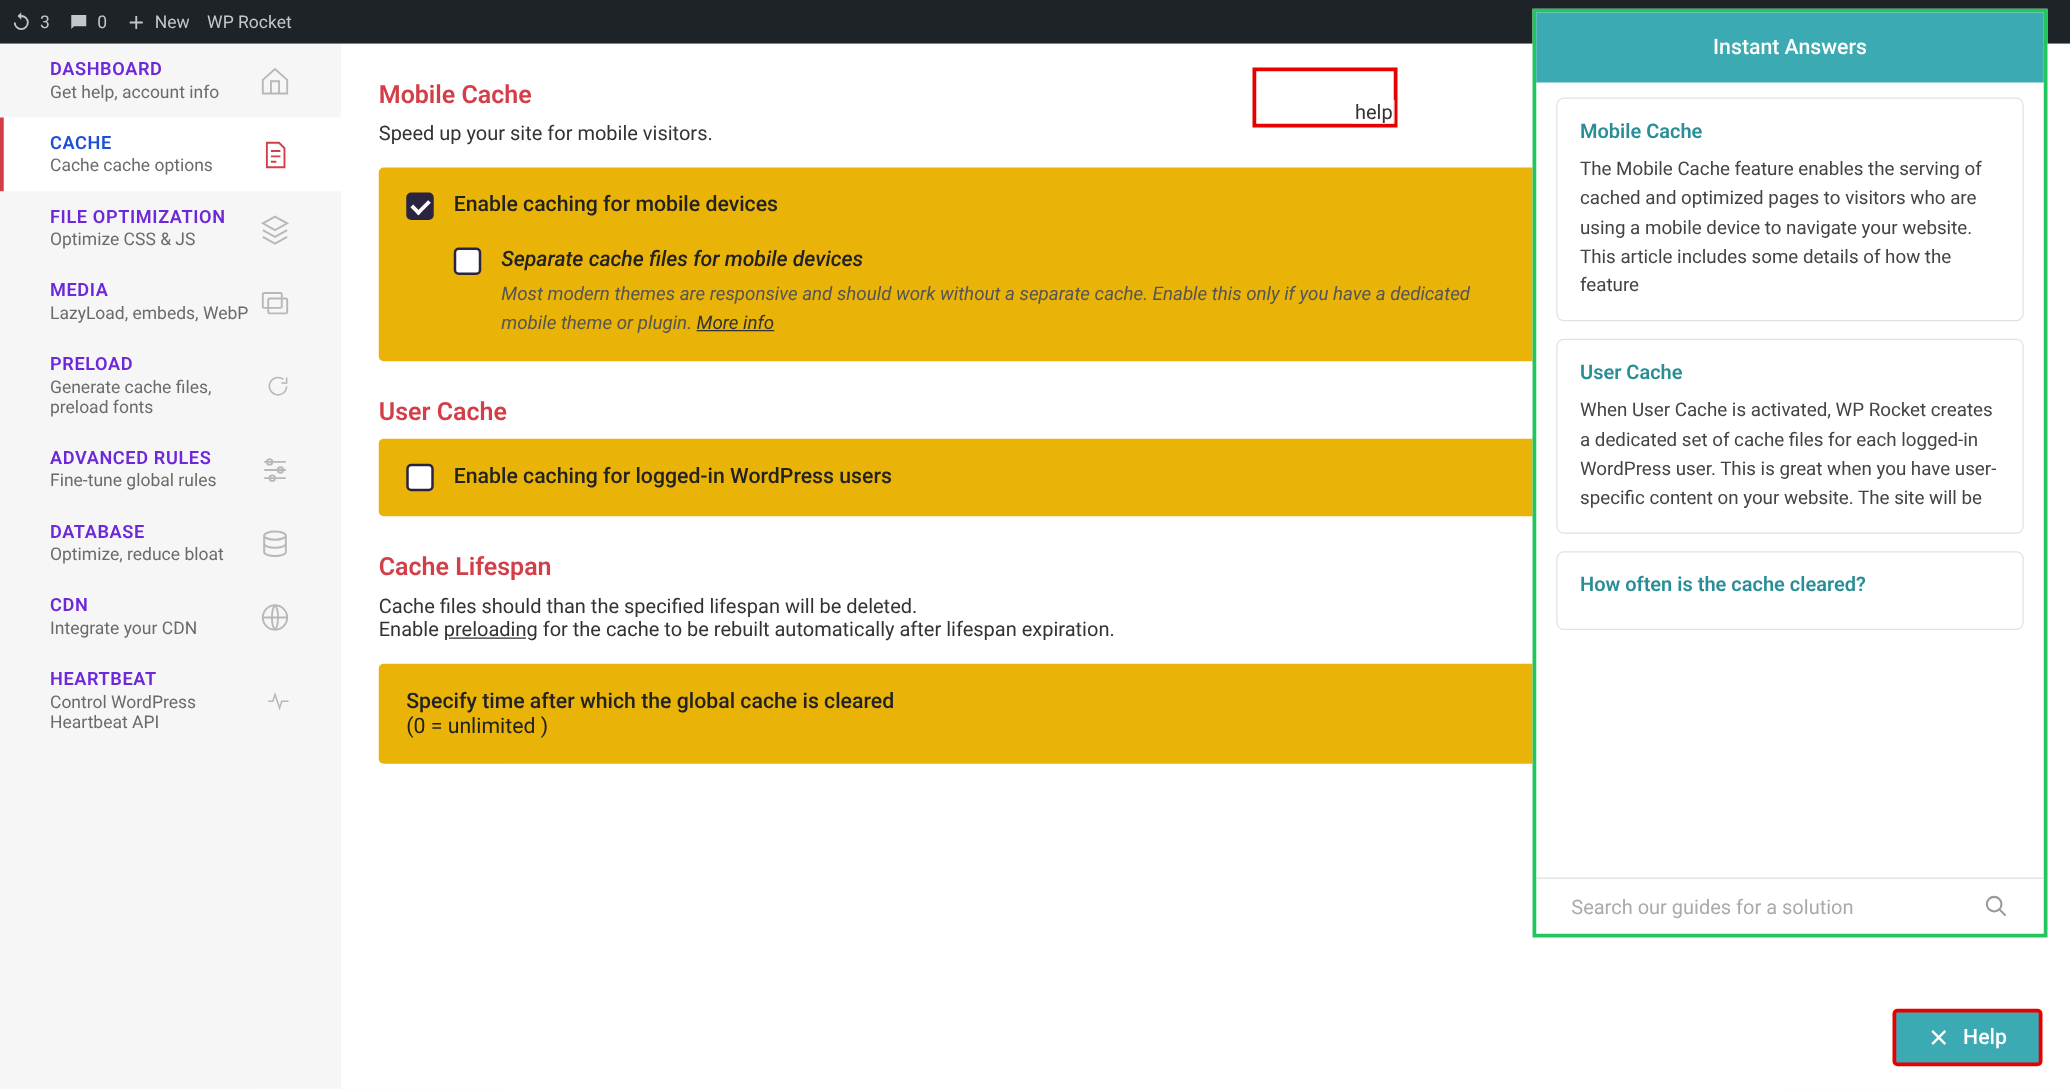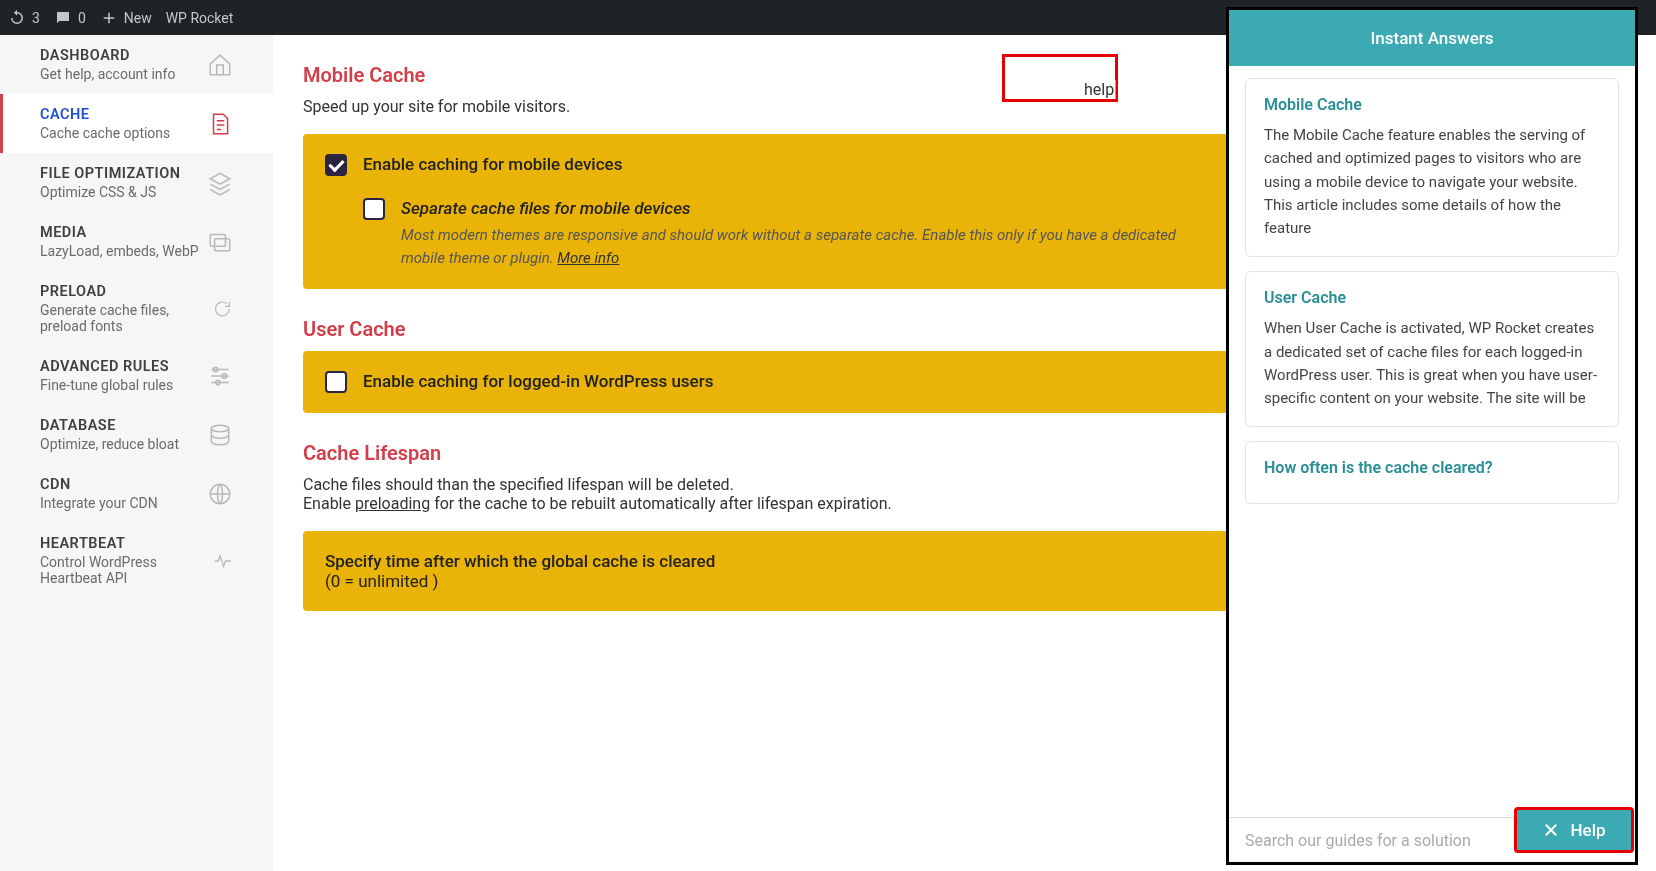--- a/index.html
+++ b/index.html
@@ -10,21 +10,21 @@
   .adminbar .item { display: flex; align-items: center; gap: 6px; cursor: pointer; }
   .adminbar svg { width: 18px; height: 18px; fill: #c3c7cb; }
 
   .wrap { display: flex; height: calc(100% - 35px); }
 
   
   .sidebar { width: 273px; background: #f6f6f6; }
   .nav-item { padding: 12px 40px 12px 40px; display: flex; align-items: center; justify-content: space-between; cursor: pointer; }
   .nav-item.active { background: #fff; border-left: 3px solid #d33f49; padding-left: 37px; }
   .nav-item .texts { display: flex; flex-direction: column; gap: 2px; }
-  .nav-item .title { font-weight: 600; font-size: 14.5px; color: #404040; letter-spacing: .5px; }
+  .nav-item .title { font-weight: 600; font-size: 14.5px; color: #6d28d9; letter-spacing: .5px; }
   .nav-item.active .title { color: #1d4ed8; }
   .nav-item .sub { font-size: 14px; color: #6b6b6b; }
   .nav-item .icon { width: 26px; height: 26px; stroke: #b8b8b8; fill: none; stroke-width: 1.4; }
   .nav-item.active .icon { stroke: #d33f49; }
 
   
   .main { flex: 1; background: #fff; padding: 0 40px 40px 30px; overflow-y: auto; position: relative; }
   .section { margin-top: 28px; }
   .sec-head { display: flex; align-items: center; justify-content: space-between; margin-bottom: 10px; }
   .sec-title { font-size: 20px; font-weight: 600; color: #d33f49; }
@@ -39,27 +39,27 @@
   .indent { margin-left: 38px; }
   .chk { width: 22px; height: 22px; border: 2px solid #2b2440; border-radius: 4px; flex-shrink: 0; display: flex; align-items: center; justify-content: center; cursor: pointer; background: #fff; }
   .chk.checked { background: #2b2440; }
   .chk.checked::after { content: ""; width: 6px; height: 11px; border: solid #fff; border-width: 0 3px 3px 0; transform: rotate(45deg); margin-top: -3px; }
   .opt-label { font-size: 17px; font-weight: 500; color: #222; }
   .opt-desc { font-size: 15px; color: #555; margin-top: 6px; line-height: 1.5; max-width: 780px; }
   .panel-text { font-size: 17px; color: #222; font-weight: 500; }
   .panel-text .sub { font-weight: 400; display: block; }
 
   
-  .help-overlay { position: absolute; top: 7px; right: 18px; width: 412px; height: 858px; background: #fff; border: 3px solid #000000; display: flex; flex-direction: column; }
+  .help-overlay { position: absolute; top: 7px; right: 18px; width: 412px; height: 743px; background: #fff; border: 3px solid #22c55e; display: flex; flex-direction: column; }
   .help-header { height: 56px; background: #3caab2; color: #fff; display: flex; align-items: center; justify-content: center; font-size: 17px; font-weight: 500; }
   .help-body { flex: 1; overflow-y: auto; padding: 12px 16px; display: flex; flex-direction: column; gap: 14px; }
   .help-card { border: 1px solid #e2e2e2; border-radius: 6px; padding: 16px 18px; cursor: pointer; }
   .help-card-title { color: #2a8e96; font-weight: 600; font-size: 16px; margin-bottom: 10px; }
   .help-card-text { font-size: 15px; color: #444; line-height: 1.55; }
-  .help-search { border-top: 1px solid #ddd; padding: 12px 16px; display: flex; align-items: center; gap: 10px; }
+  .help-search { border-top: 1px solid #ddd; padding: 12px 28px; display: flex; align-items: center; gap: 10px; }
   .help-search input { flex: 1; border: none; outline: none; font-size: 16px; color: #333; }
   .help-search input::placeholder { color: #aaa; }
   .help-search svg { width: 20px; height: 20px; stroke: #999; fill: none; stroke-width: 2; }
 
   .help-btn { position: absolute; bottom: 18px; right: 22px; width: 120px; height: 46px; background: #3caab2; border: 3px solid #e60000; color: #fff; display: flex; align-items: center; justify-content: center; gap: 10px; font-size: 17px; font-weight: 500; border-radius: 4px; cursor: pointer; }
   .help-btn svg { width: 18px; height: 18px; stroke: #fff; stroke-width: 2.5; fill: none; }
 
   .red-box-1 { position: absolute; top: 54px; left: 1002px; width: 116px; height: 48px; border: 3px solid #e60000; pointer-events: none; }
   .help-text-overlay { position: absolute; top: 80px; left: 1082px; font-size: 16px; color: #333; background: rgba(255,255,255,.5); padding: 0 2px; }
 </style>

